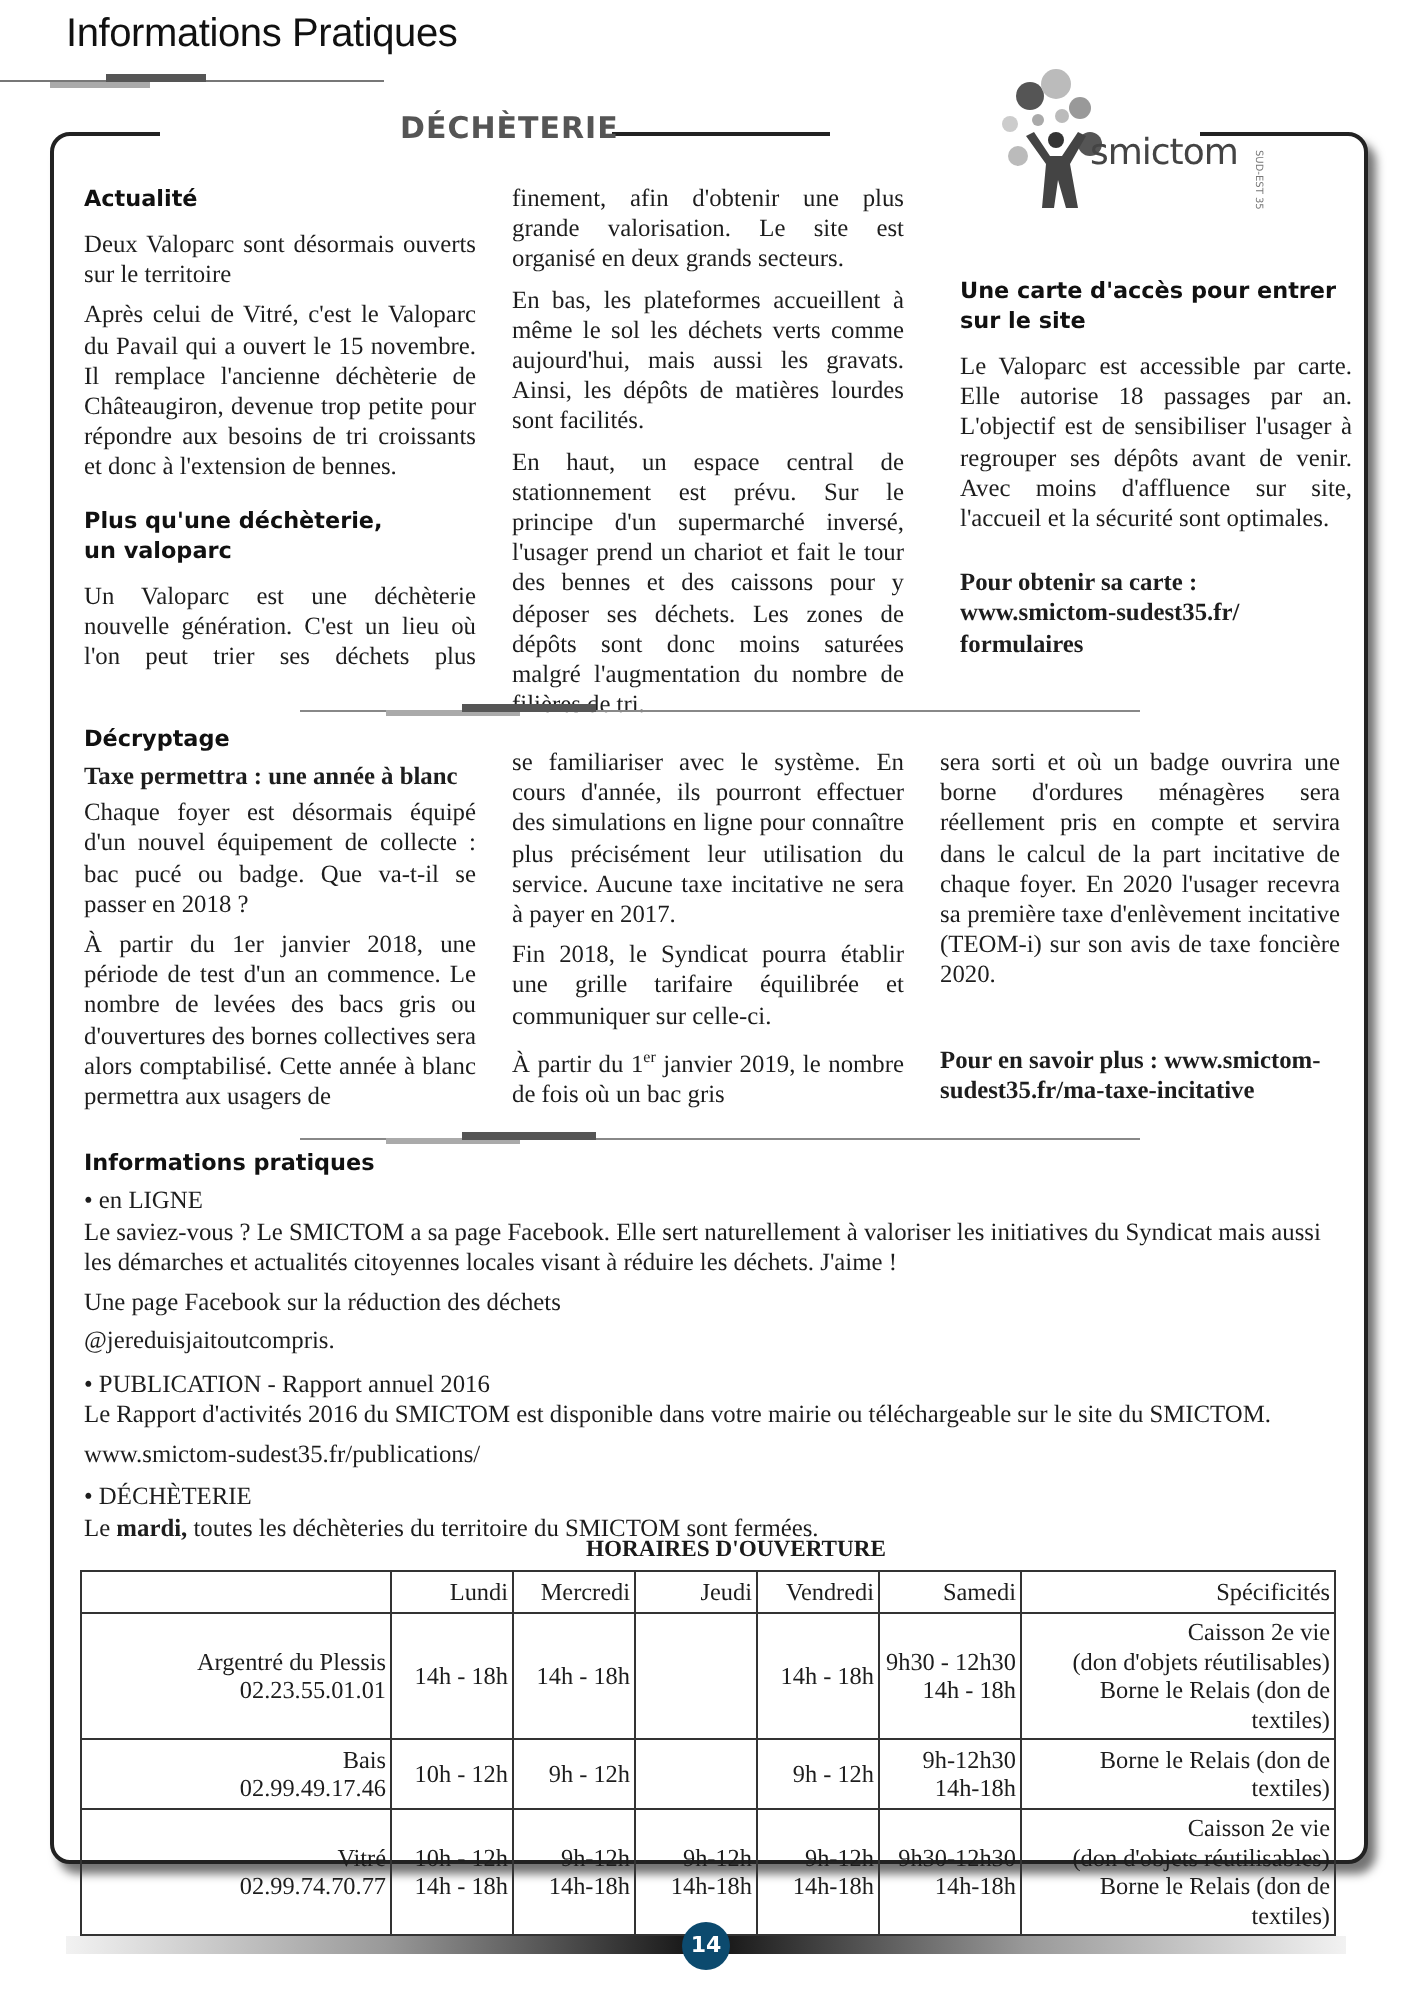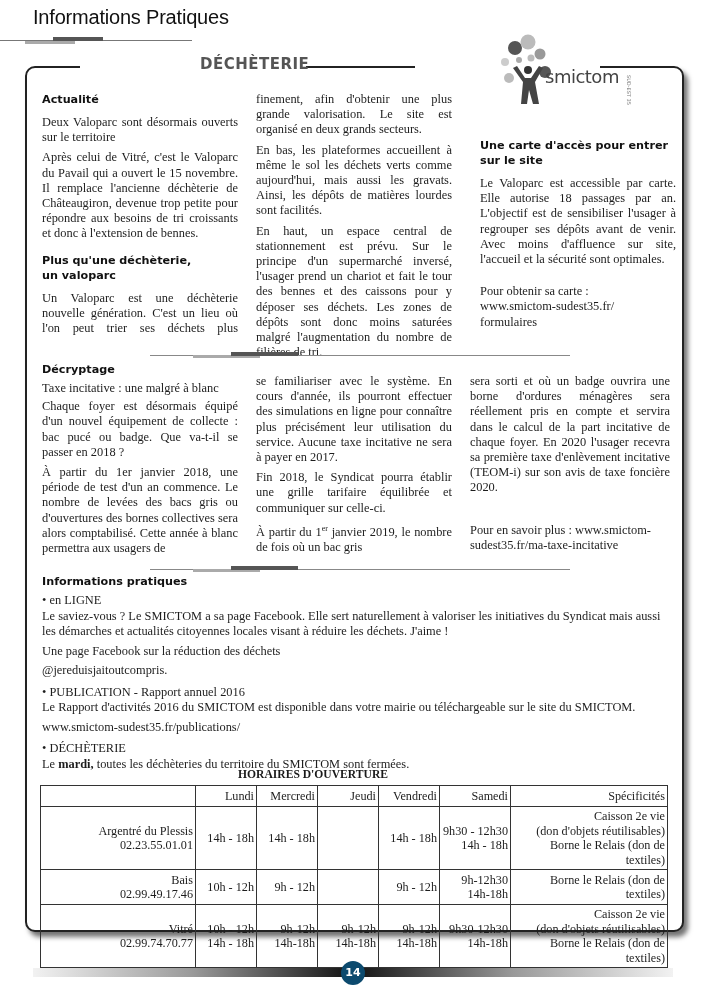--- a/index.html
+++ b/index.html
@@ -29,39 +29,39 @@
   #logo-text { left: 545px; top: 66px; font-family: "DejaVu Sans", sans-serif;
     font-size: 18px; color: #444; letter-spacing: -0.5px; }
   #logo-sub { left: 626px; top: 75px; font-family: "DejaVu Sans", sans-serif;
     font-size: 5px; color: #777; writing-mode: vertical-rl; }
 
   .col { position: absolute; font-family: "Liberation Serif", serif; font-size: 12.4px;
     line-height: 15.2px; color: #1d1d1d; }
   .col p { margin: 0 0 5px 0; text-align: justify; }
   .h { font-family: "DejaVu Sans", sans-serif; font-weight: bold; font-size: 11.2px;
     line-height: 15px; margin: 0 0 8px 0; color: #111; }
-  .bold-serif { font-weight: normal; }
+  .bold-serif { font-weight: bold; }
 
   #col1 { left: 42px; top: 92px; width: 196px; }
   #col2 { left: 256px; top: 92px; width: 196px; }
   #col3 { left: 480px; top: 138px; width: 196px; }
 
   .divider { position: absolute; height: 1px; background: #888; }
   .div-dark { position: absolute; height: 4px; background: #555; }
   .div-light { position: absolute; height: 3px; background: #aaa; }
 
   #col4 { left: 42px; top: 362px; width: 196px; }
   #col5 { left: 256px; top: 374px; width: 196px; }
   #col6 { left: 470px; top: 374px; width: 200px; }
 
   #info { left: 42px; top: 574px; width: 630px; font-family: "Liberation Serif", serif;
     font-size: 12.4px; line-height: 15.5px; color: #1d1d1d; }
   #info p { margin: 0 0 4px 0; }
 
-  #hours-title { left: 238px; top: 768px; width: 200px; text-align: left;
+  #hours-title { left: 268px; top: 768px; width: 200px; text-align: center;
     font-family: "Liberation Serif", serif; font-weight: bold; font-size: 11.6px; }
 
   table#hours { position: absolute; left: 40px; top: 785px; width: 628px;
     border-collapse: collapse; font-family: "Liberation Serif", serif;
     font-size: 12.2px; line-height: 14.5px; color: #1d1d1d; }
   #hours th, #hours td { border: 1.2px solid #333; text-align: right; padding: 2px 2px;
     font-weight: normal; }
   #hours th { height: 16px; }
   #hours .r1 td { height: 42px; }
   #hours .r2 td { height: 30px; }
@@ -124,21 +124,21 @@
   <div class="bold-serif">Pour obtenir sa carte :</div>
   <div class="bold-serif" style="width:150px">www.smictom-sudest35.fr/ formulaires</div>
 </div>
 
 <div class="divider" style="left:150px;top:355px;width:420px"></div>
 <div class="div-light" style="left:193px;top:355px;width:67px"></div>
 <div class="div-dark" style="left:231px;top:352px;width:67px"></div>
 
 <div id="col4" class="col">
   <div class="h" style="margin-bottom:4px">Décryptage</div>
-  <div class="bold-serif" style="margin-bottom:3px">Taxe incitative : une malgré à blanc</div>
+  <div class="bold-serif" style="margin-bottom:3px">Taxe permettra : une année à blanc</div>
   <p>Chaque foyer est désormais équipé d'un nouvel équipement de collecte : bac pucé ou badge. Que  va-t-il se passer en 2018 ?</p>
   <p>À partir du 1er janvier 2018, une période de test d'un an commence. Le nombre de levées des bacs gris ou d'ouvertures des bornes collectives sera alors comptabilisé. Cette année à blanc permettra aux usagers de</p>
 </div>
 
 <div id="col5" class="col">
   <p>se familiariser avec le système. En cours d'année, ils pourront effectuer des simulations en ligne pour connaître plus précisément leur utilisation du service. Aucune taxe incitative ne sera à payer en 2017.</p>
   <p>Fin 2018, le Syndicat pourra établir une grille tarifaire équilibrée et communiquer sur celle-ci.</p>
   <p><span>À partir du 1</span><sup style="font-size:8px">er</sup> janvier 2019, le nombre de fois où un bac gris</p>
 </div>
 

